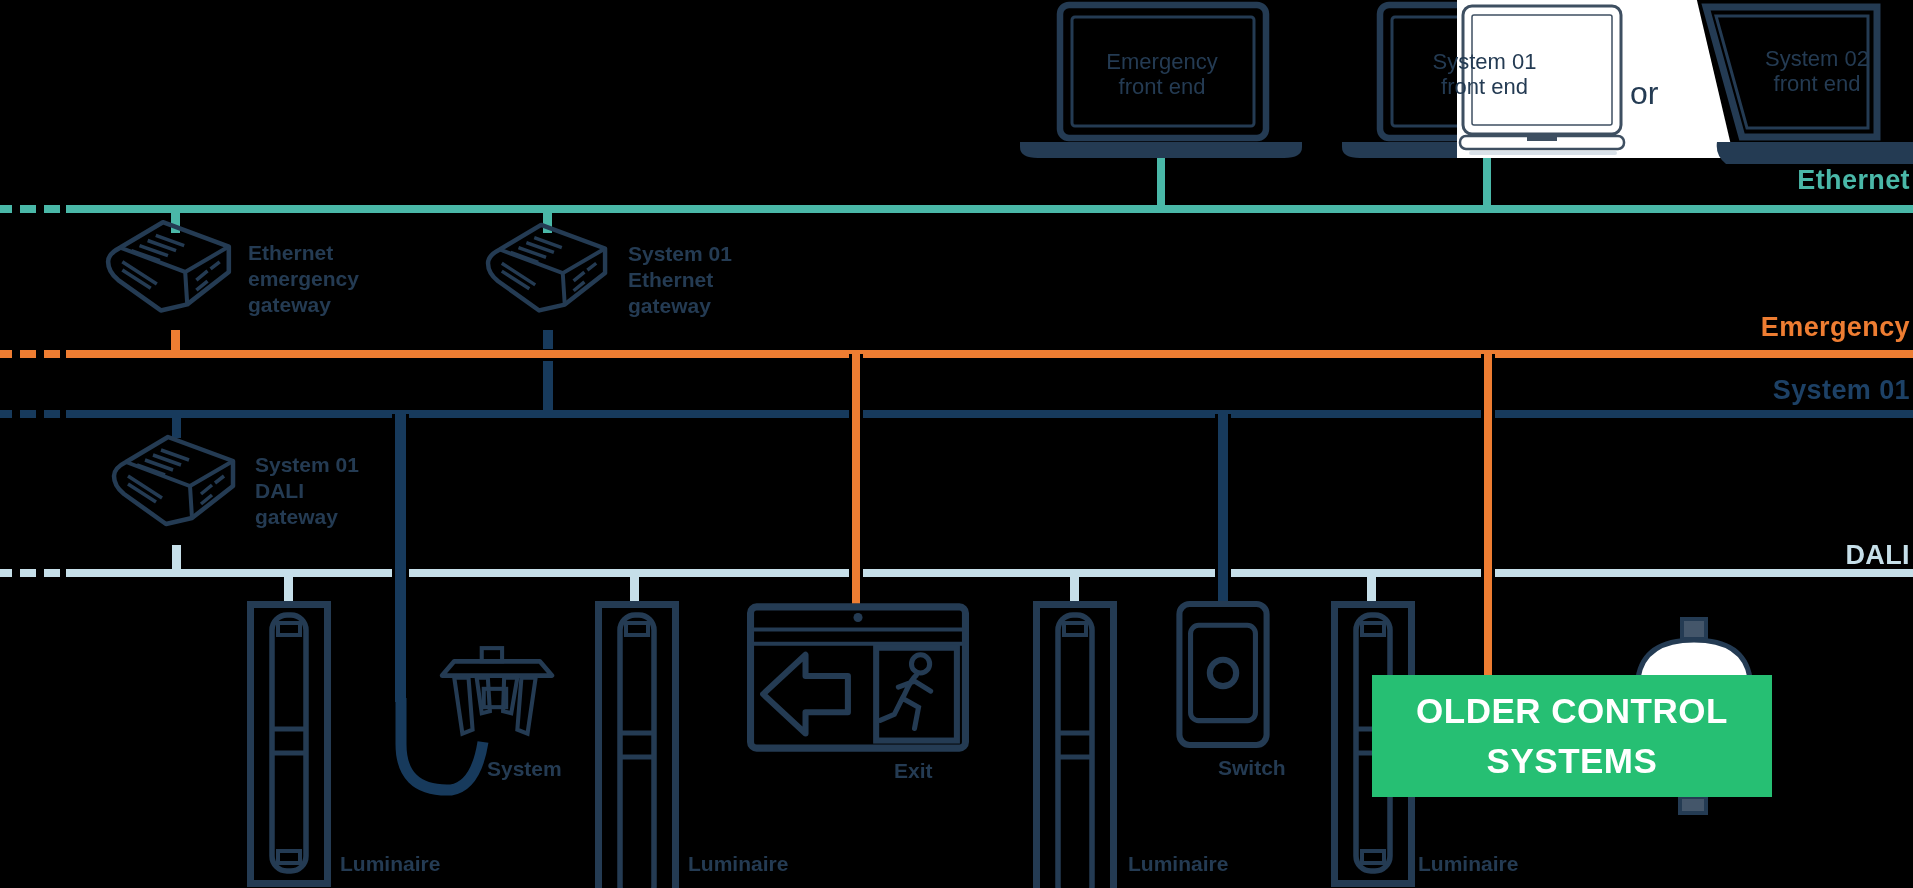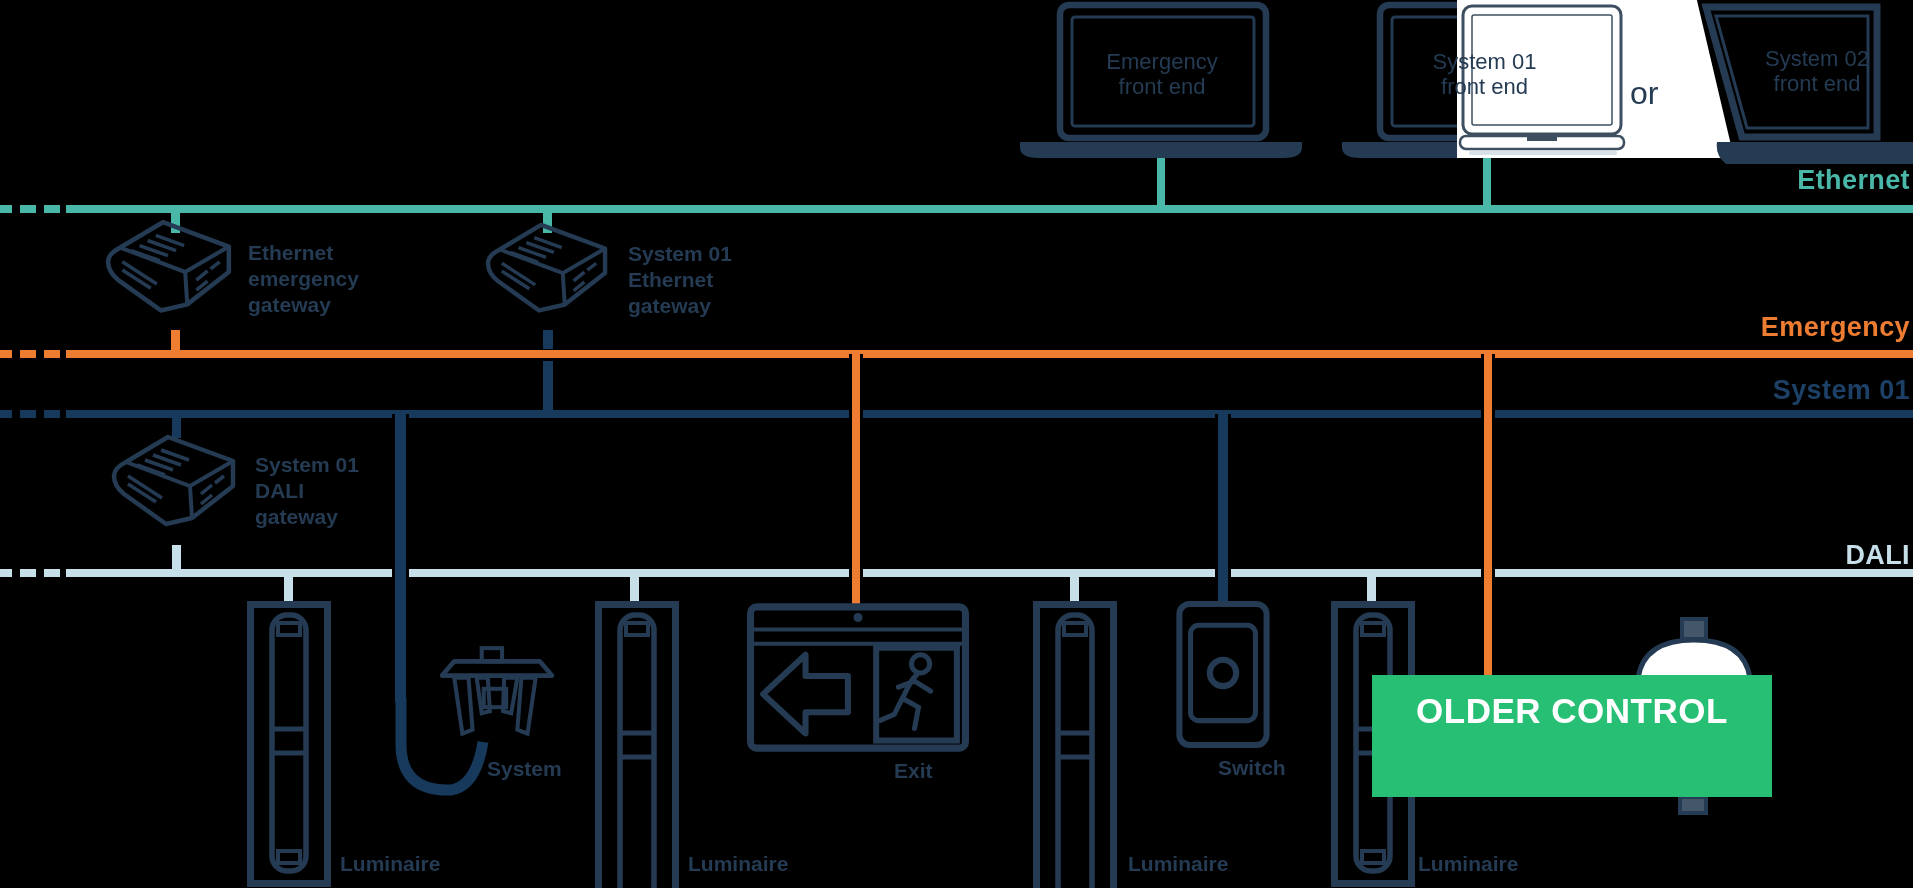--- a/index.html
+++ b/index.html
@@ -181,20 +181,21 @@
   </svg>
 
   <svg style="left:1636px;top:616px;" width="116" height="200" viewBox="0 0 116 200">
     <rect x="46" y="3" width="24" height="20" fill="#44566a" stroke="#243b53" stroke-width="4"></rect>
     <path d="M2,62 Q8,24 58,24 Q108,24 114,62 L114,66 H2 Z" fill="#ffffff" stroke="#243b53" stroke-width="5"></path>
     <rect x="44" y="181" width="26" height="16" fill="#44566a" stroke="#243b53" stroke-width="4"></rect>
   </svg>
 
   <div class="greenbox">
     <div>OLDER CONTROL</div>
+    <div>SYSTEMS</div>
   </div>
 
   <div class="scr-lbl" style="left:1062px;top:49px;width:200px;">
     <div>Emergency</div>
     <div>front end</div>
   </div>
   <div class="scr-lbl" style="left:1392px;top:49px;width:185px;">
     <div>System 01</div>
     <div>front end</div>
   </div>

